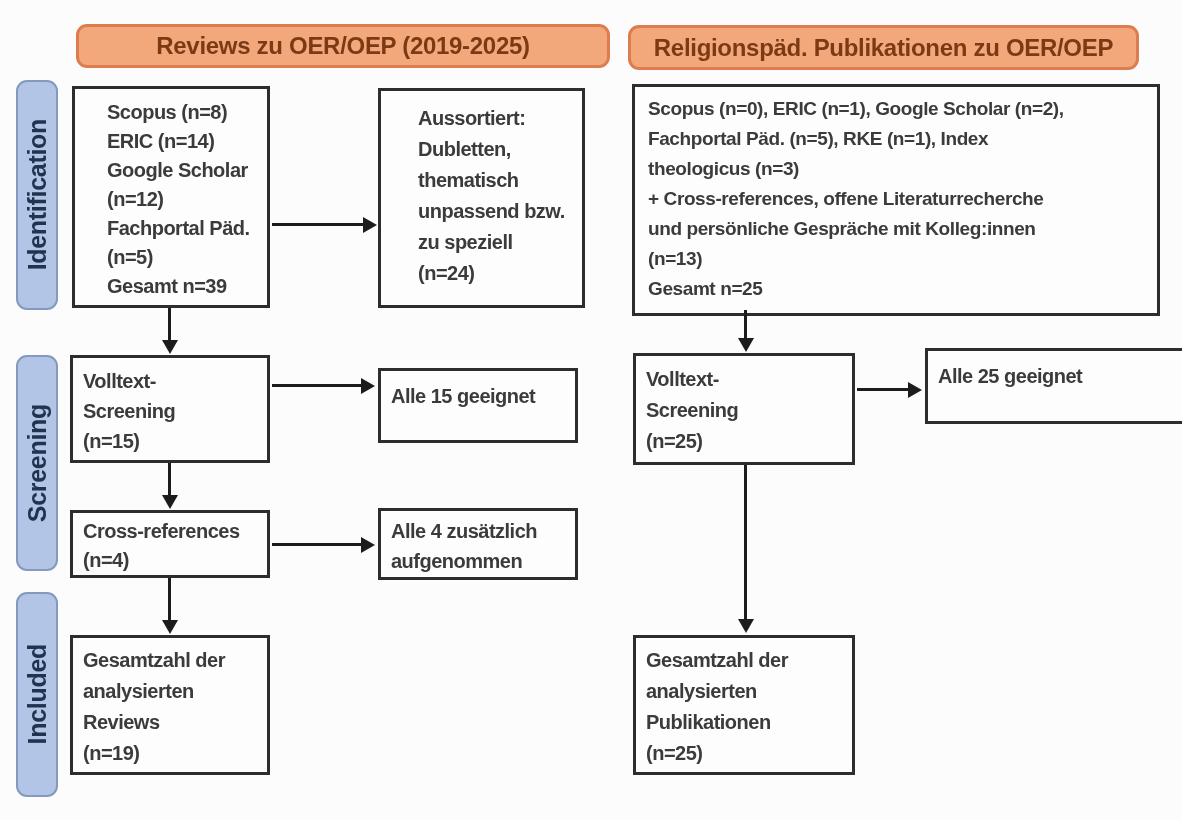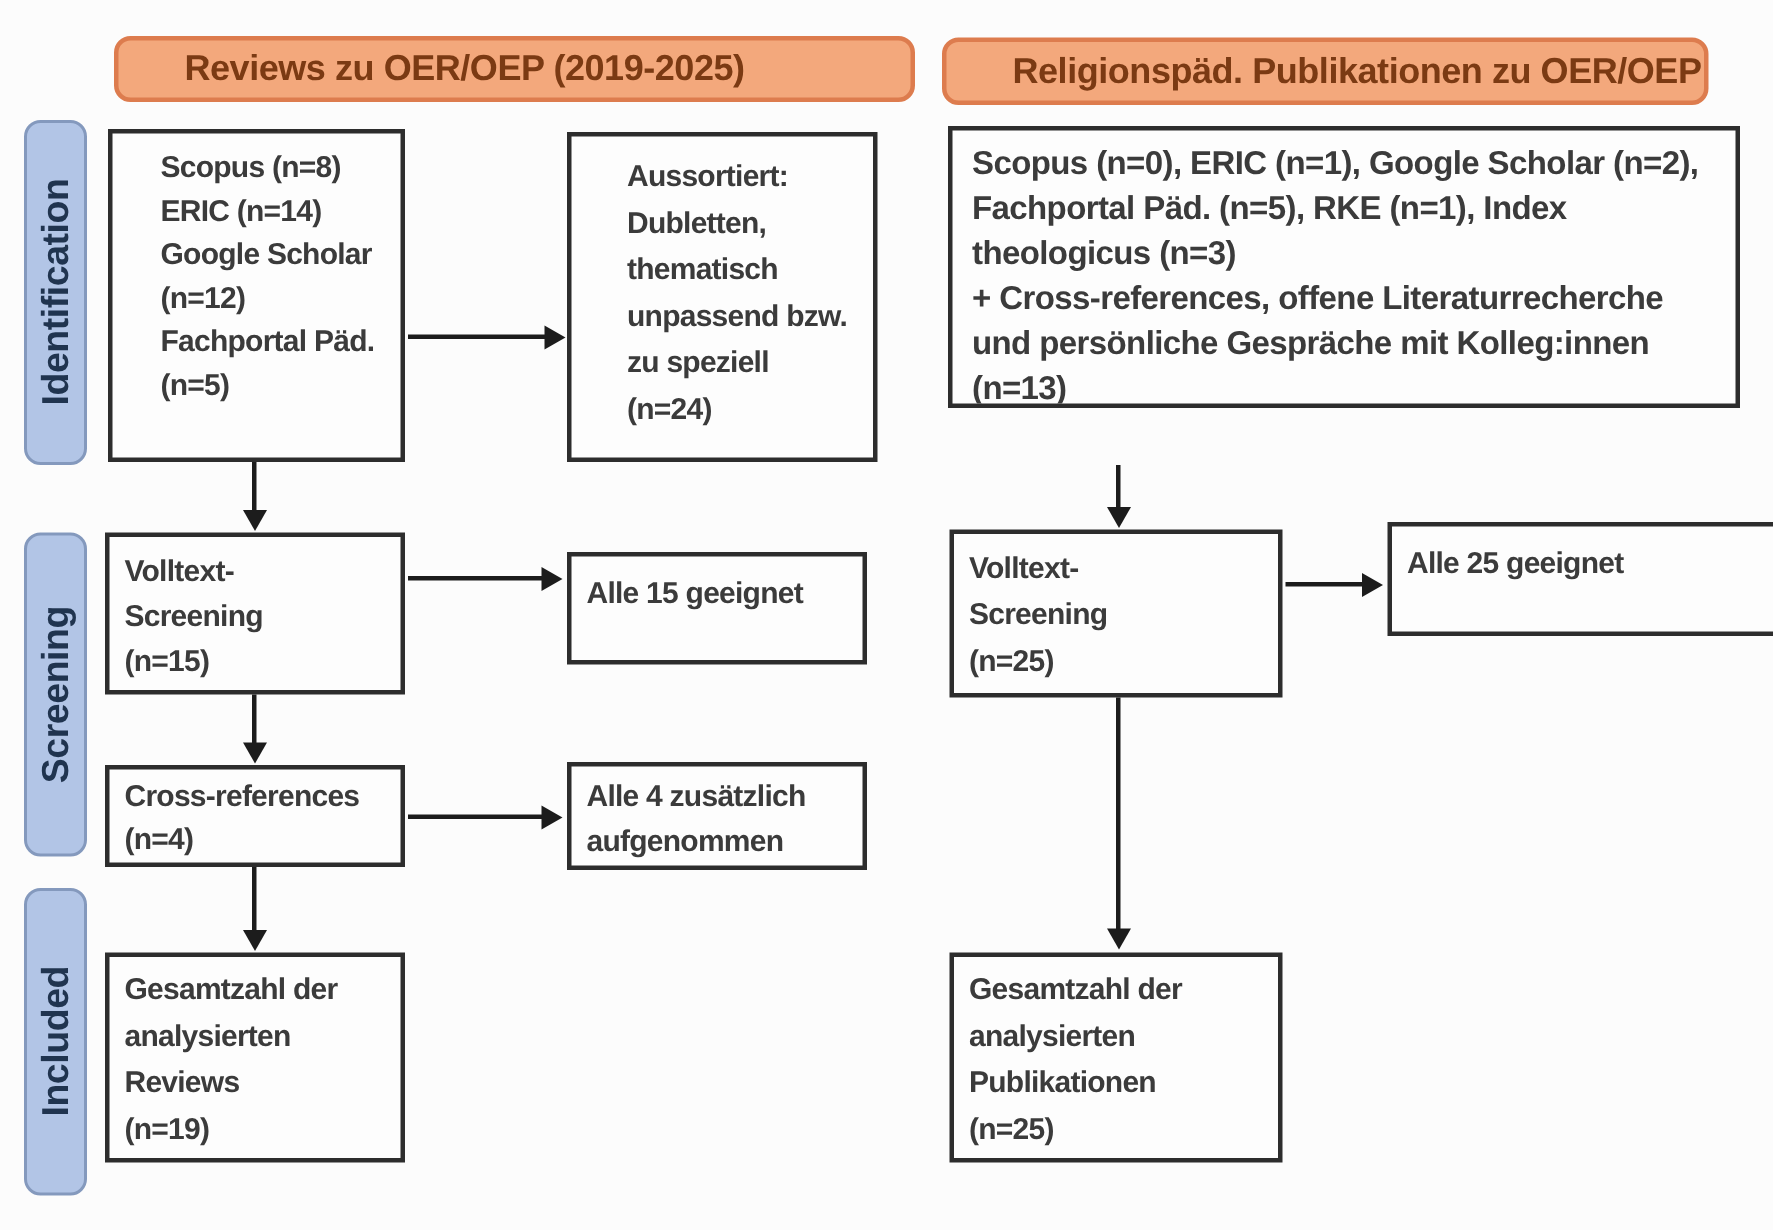--- a/index.html
+++ b/index.html
@@ -21,23 +21,22 @@
     box-sizing: border-box;
     background: var(--header-fill, #f3a87c);
     border: 3px solid var(--header-border, #dd7c4e);
     border-radius: 11px;
     color: var(--header-text, #7b3a13);
     font-size: 24px;
     font-weight: bold;
     letter-spacing: -0.3px;
     display: flex;
     align-items: center;
-    justify-content: flex-start;
+    justify-content: center;
     text-align: center;
-    padding-left: 44px;
   }
   
   .stage {
     position: absolute;
     box-sizing: border-box;
     background: var(--stage-fill, #b2c5e6);
     border: 2px solid var(--stage-border, #8499bd);
     border-radius: 11px;
     display: flex;
     align-items: center;
@@ -121,20 +120,21 @@
     <span class="stage-text">Included</span>
   </div>
 
   <div class="box" style="left:72px; top:86px; width:198px; height:222px; font-size:20px; line-height:29px; padding-top:9px;padding-left:32px;">
     <div class="line">Scopus (n=8)</div>
     <div class="line">ERIC (n=14)</div>
     <div class="line">Google Scholar</div>
     <div class="line">(n=12)</div>
     <div class="line">Fachportal Päd.</div>
     <div class="line">(n=5)</div>
+    <div class="line">Gesamt n=39</div>
   </div>
 
   <div class="box" style="left:378px; top:88px; width:207px; height:220px; font-size:20px; line-height:31px; padding-top:12px;padding-left:37px;">
     <div class="line">Aussortiert:</div>
     <div class="line">Dubletten,</div>
     <div class="line">thematisch</div>
     <div class="line">unpassend bzw.</div>
     <div class="line">zu speziell</div>
     <div class="line">(n=24)</div>
   </div>
@@ -159,21 +159,21 @@
     <div class="line">aufgenommen</div>
   </div>
 
   <div class="box" style="left:70px; top:635px; width:200px; height:140px; font-size:20px; line-height:31px; padding-top:7px;">
     <div class="line">Gesamtzahl der</div>
     <div class="line">analysierten</div>
     <div class="line">Reviews</div>
     <div class="line">(n=19)</div>
   </div>
 
-  <div class="box" style="left:632px; top:84px; width:528px; height:188px; font-size:22px; line-height:30px; padding-top:7px; padding-left:13px; letter-spacing:-0.4px;">
+  <div class="box" style="left:632px; top:84px; width:528px; height:232px; font-size:19px; line-height:30px; padding-top:7px; padding-left:13px; letter-spacing:-0.4px;">
     <div class="line">Scopus (n=0), ERIC (n=1), Google Scholar (n=2),</div>
     <div class="line">Fachportal Päd. (n=5), RKE (n=1), Index</div>
     <div class="line">theologicus (n=3)</div>
     <div class="line">+ Cross-references, offene Literaturrecherche</div>
     <div class="line">und persönliche Gespräche mit Kolleg:innen</div>
     <div class="line">(n=13)</div>
     <div class="line">Gesamt n=25</div>
   </div>
 
   <div class="box" style="left:633px; top:353px; width:222px; height:112px; font-size:20px; line-height:31px; padding-top:8px;">

